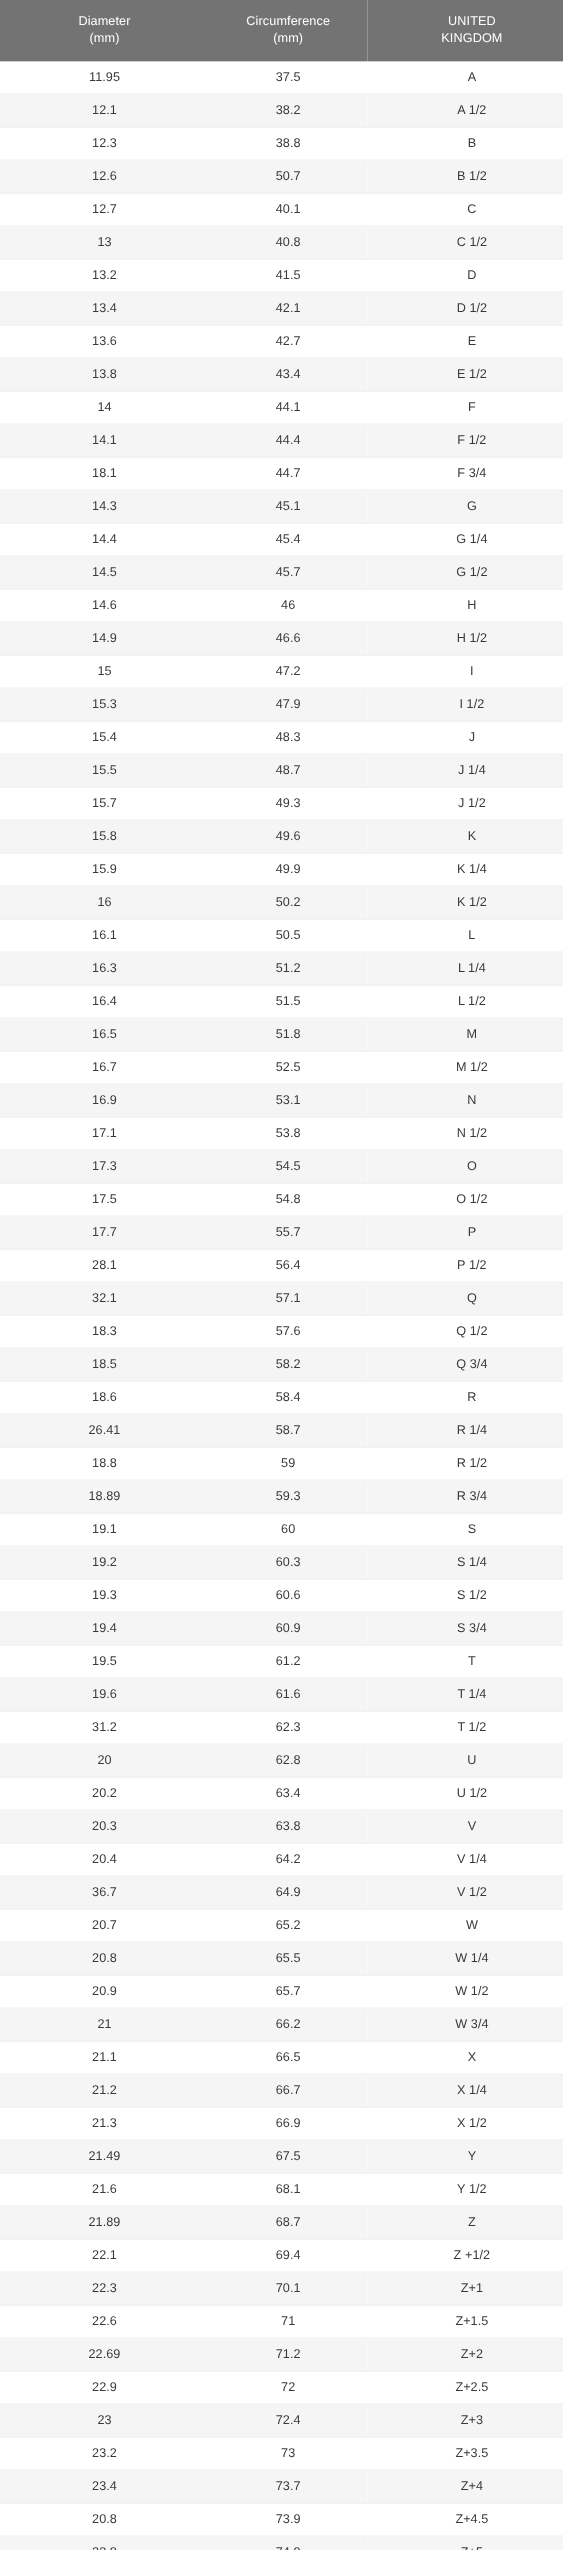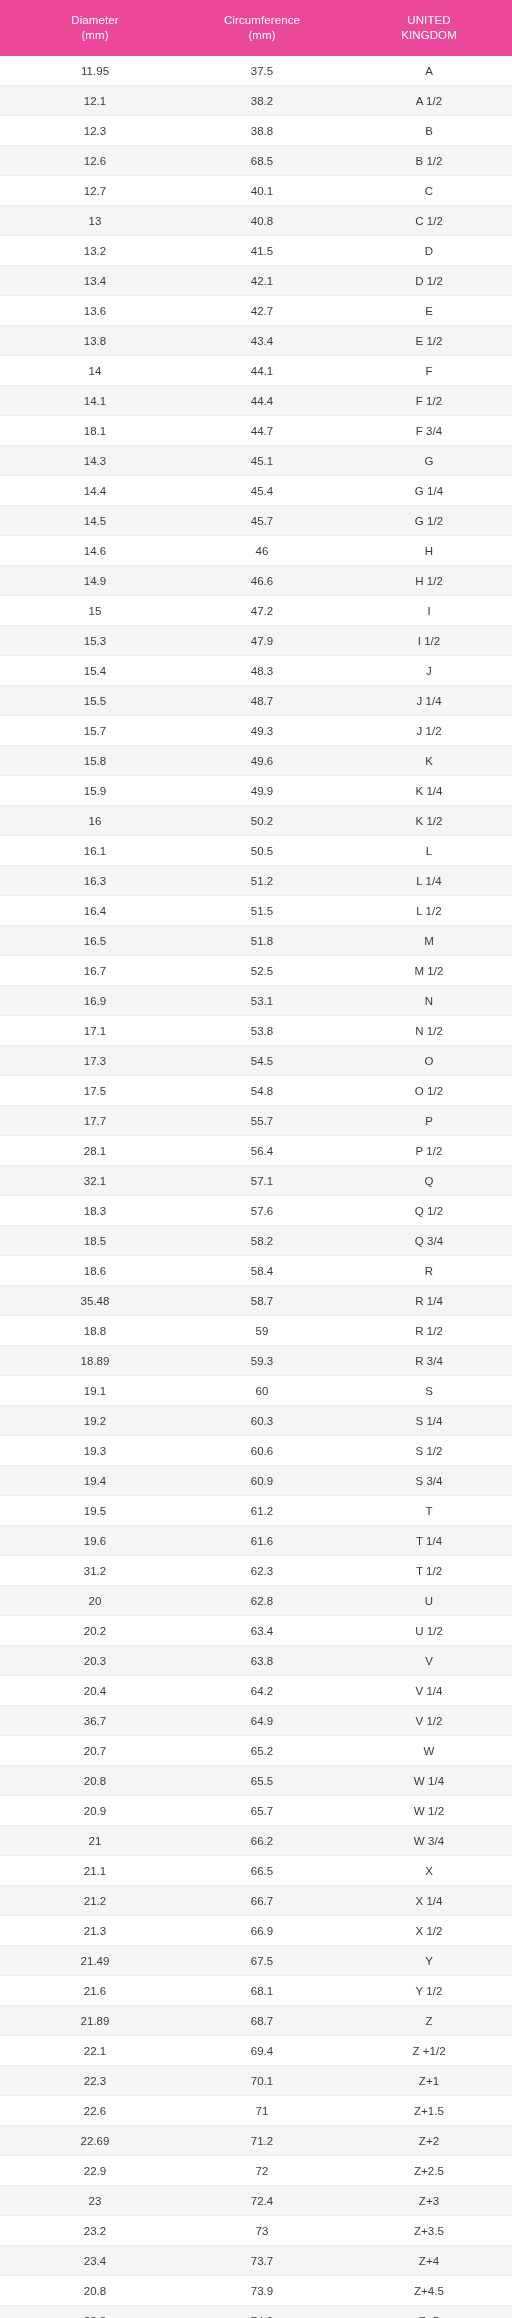--- a/index.html
+++ b/index.html
@@ -11,21 +11,21 @@
     width: 512px;
     font-family: "Liberation Sans", sans-serif;
     -webkit-font-smoothing: antialiased;
   }
   .ring-size-table {
     width: 512px;
     border-collapse: collapse;
     table-layout: fixed;
   }
   .ring-size-table thead th {
-    background: #ec4899;
+    background: #737373;
     color: #ffffff;
     font-weight: 400;
     font-size: 11.5px;
     line-height: 15px;
     padding: 13px 2px 13px 2px;
     text-align: center;
     vertical-align: middle;
     letter-spacing: 0.1px;
   }
   .ring-size-table tbody td {
@@ -84,21 +84,21 @@
         <td class="col-circumference">38.2</td>
         <td class="col-uk">A 1/2</td>
       </tr>
       <tr>
         <td class="col-diameter">12.3</td>
         <td class="col-circumference">38.8</td>
         <td class="col-uk">B</td>
       </tr>
       <tr>
         <td class="col-diameter">12.6</td>
-        <td class="col-circumference">68.5</td>
+        <td class="col-circumference">50.7</td>
         <td class="col-uk">B 1/2</td>
       </tr>
       <tr>
         <td class="col-diameter">12.7</td>
         <td class="col-circumference">40.1</td>
         <td class="col-uk">C</td>
       </tr>
       <tr>
         <td class="col-diameter">13</td>
         <td class="col-circumference">40.8</td>
@@ -273,21 +273,21 @@
         <td class="col-diameter">18.5</td>
         <td class="col-circumference">58.2</td>
         <td class="col-uk">Q 3/4</td>
       </tr>
       <tr>
         <td class="col-diameter">18.6</td>
         <td class="col-circumference">58.4</td>
         <td class="col-uk">R</td>
       </tr>
       <tr>
-        <td class="col-diameter">35.48</td>
+        <td class="col-diameter">26.41</td>
         <td class="col-circumference">58.7</td>
         <td class="col-uk">R 1/4</td>
       </tr>
       <tr>
         <td class="col-diameter">18.8</td>
         <td class="col-circumference">59</td>
         <td class="col-uk">R 1/2</td>
       </tr>
       <tr>
         <td class="col-diameter">18.89</td>

